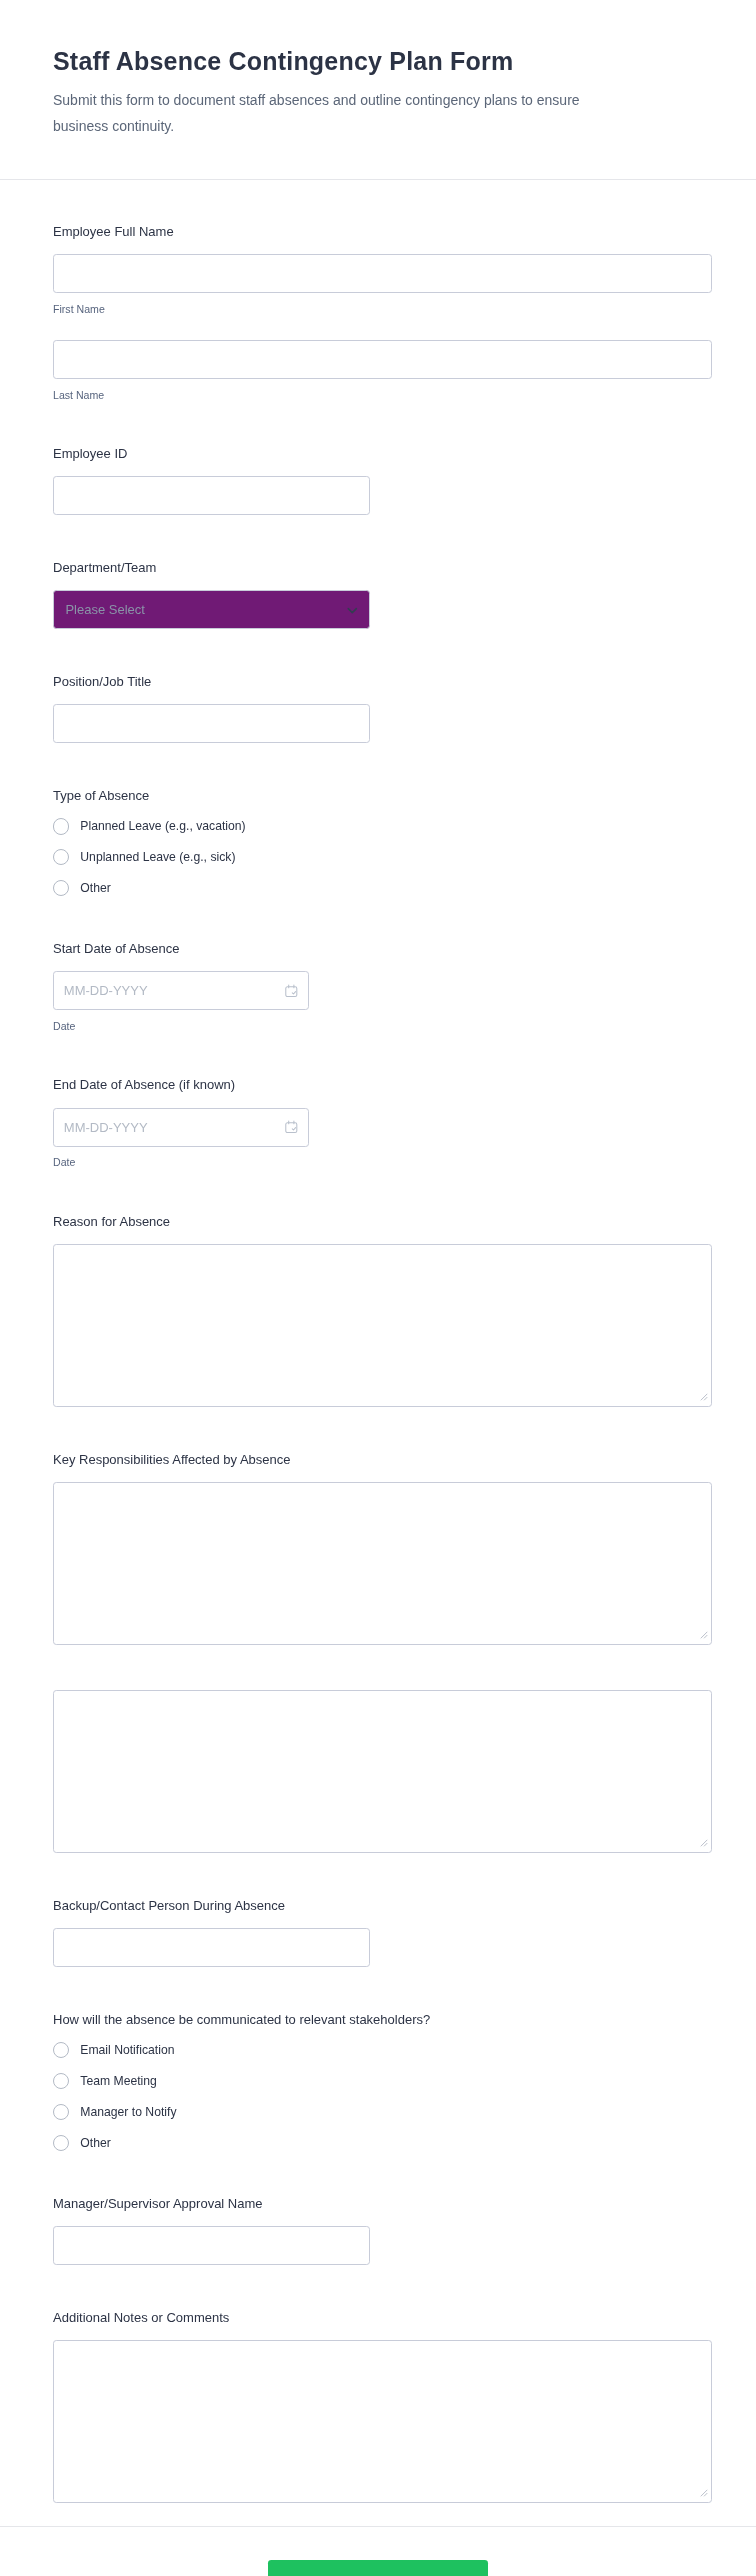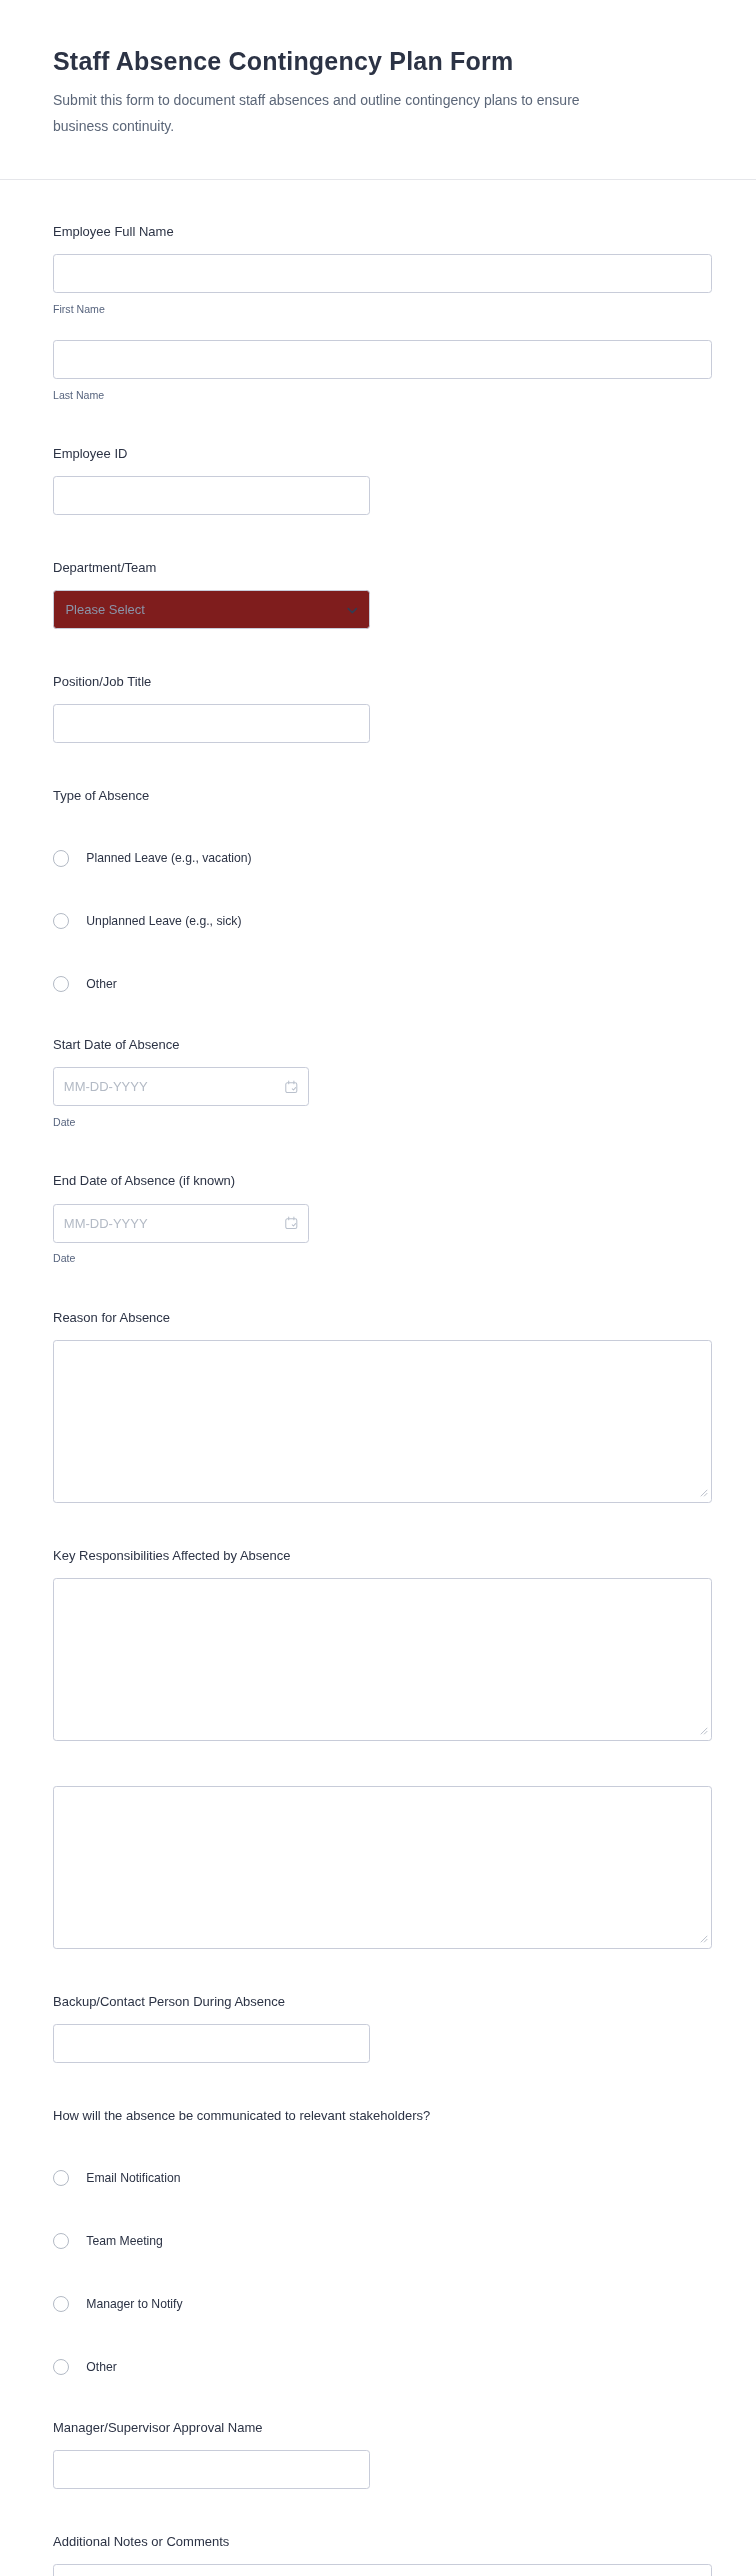--- a/index.html
+++ b/index.html
@@ -61,31 +61,31 @@
     font-size: 10.6px;
     line-height: 12.2px;
     color: #57647e;
   }
   .select-box {
     box-sizing: border-box;
     width: 317px;
     height: 39px;
     border: 0.8px solid #c8ccd9;
     border-radius: 3.3px;
-    background: #7f1d1d;
+    background: #701a75;
     display: flex;
     align-items: center;
     justify-content: space-between;
     padding: 0 11.4px;
     cursor: pointer;
   }
   .select-placeholder { font-size: 13px; color: #8a94a8; }
   .chevron-icon { flex: none; margin-left: 6.5px; }
   .radio-group { display: flex; flex-direction: column; gap: 14.6px; }
-  .radio-row { display: flex; align-items: center; gap: 17px; margin-top: 32px; }
+  .radio-row { display: flex; align-items: center; gap: 11px; }
   .radio-input {
     -webkit-appearance: none;
     appearance: none;
     flex: none;
     width: 16.3px;
     height: 16.3px;
     margin: 0;
     border: 0.8px solid #b3bac5;
     border-radius: 50%;
     background: #fff;

